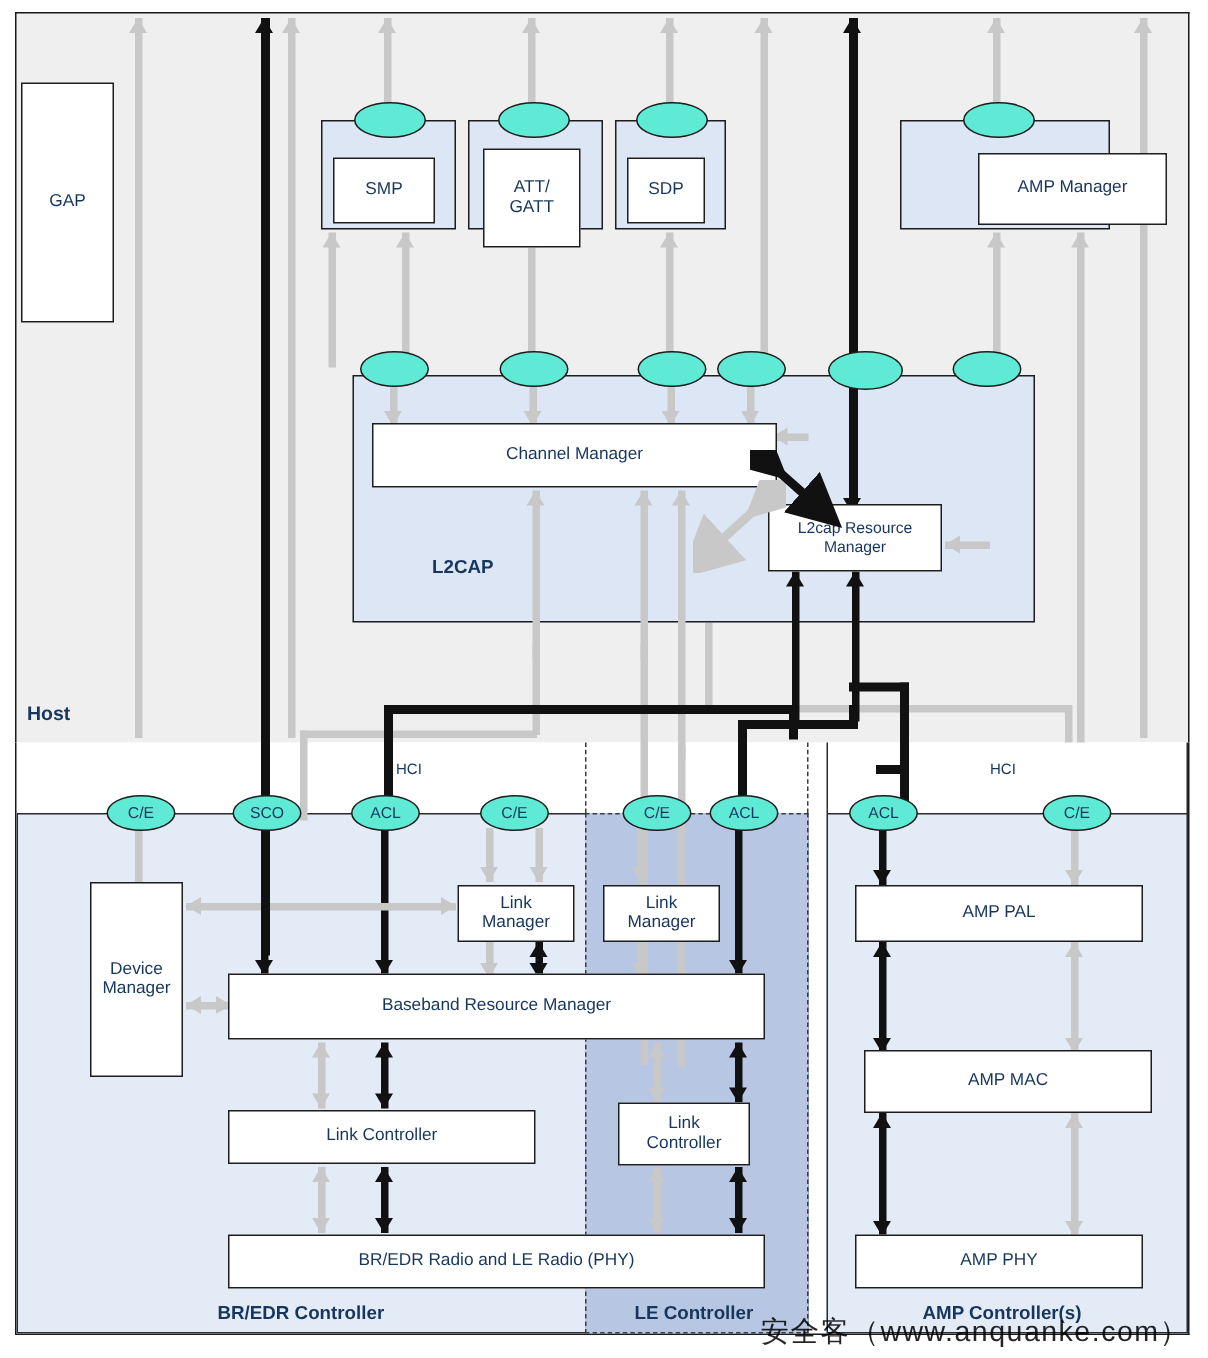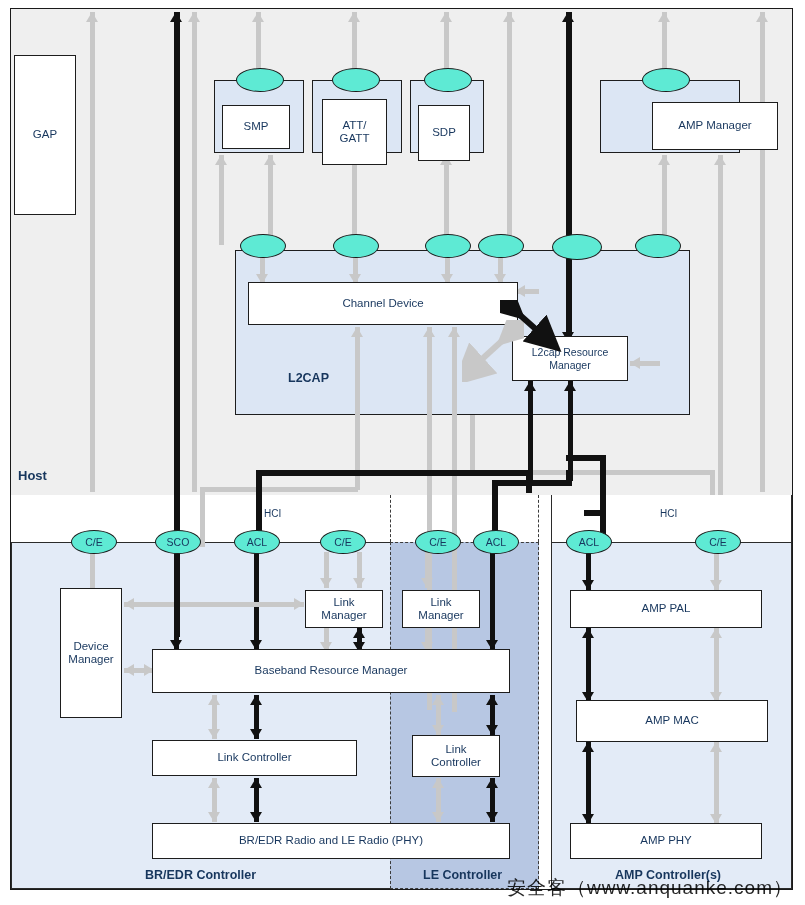--- a/index.html
+++ b/index.html
@@ -127,21 +127,21 @@
   <div class="shelf" style="left:214px;top:80px;width:90px;height:73px;"></div>
   <div class="shelf" style="left:312px;top:80px;width:90px;height:73px;"></div>
   <div class="shelf" style="left:410px;top:80px;width:74px;height:73px;"></div>
   <div class="shelf" style="left:600px;top:80px;width:140px;height:73px;"></div>
 
   <div class="wbox" style="left:14px;top:55px;width:62px;height:160px;">GAP</div>
 
   <div class="wbox" style="left:222px;top:105px;width:68px;height:44px;">SMP</div>
   <div class="wbox" style="left:322px;top:99px;width:65px;height:66px;white-space:pre-line;">ATT/
 GATT</div>
-  <div class="wbox" style="left:418px;top:105px;width:52px;height:56px;">SDP</div>
+  <div class="wbox" style="left:418px;top:105px;width:52px;height:44px;">SDP</div>
   <div class="wbox" style="left:608px;top:102px;width:126px;height:48px;margin-left:44px;">AMP Manager</div>
 
   <div class="ar v gr" style="left:217px;top:155px;height:90px;">
     <div class="shaft-v"></div>
       <div class="head hd-up"></div>
   </div>
   <div class="ar v gr" style="left:266px;top:155px;height:90px;">
     <div class="shaft-v"></div>
       <div class="head hd-up"></div>
   </div>
@@ -181,21 +181,21 @@
   </div>
   <div class="ar v gr" style="left:443px;top:256px;height:28px;">
     <div class="shaft-v"></div>
       <div class="head hd-dn"></div>
   </div>
   <div class="ar v gr" style="left:496px;top:256px;height:28px;">
     <div class="shaft-v"></div>
       <div class="head hd-dn"></div>
   </div>
 
-  <div class="wbox" style="left:248px;top:282px;width:270px;height:43px;">Channel Device</div>
+  <div class="wbox" style="left:248px;top:282px;width:270px;height:43px;">Channel Manager</div>
 
   <div class="wbox" style="left:512px;top:336px;width:116px;height:45px;white-space:pre-line;font-size:10.5px;">L2cap Resource
 Manager</div>
 
   <div class="region-label" style="left:288px;top:371px;">L2CAP</div>
 
   <div class="gl glv" style="left:655px;top:252px;height:112px;"></div>
   <div class="ar h gr" style="left:630px;top:359px;width:30px;">
     <div class="shaft-h"></div>
       <div class="head hd-lf"></div>

